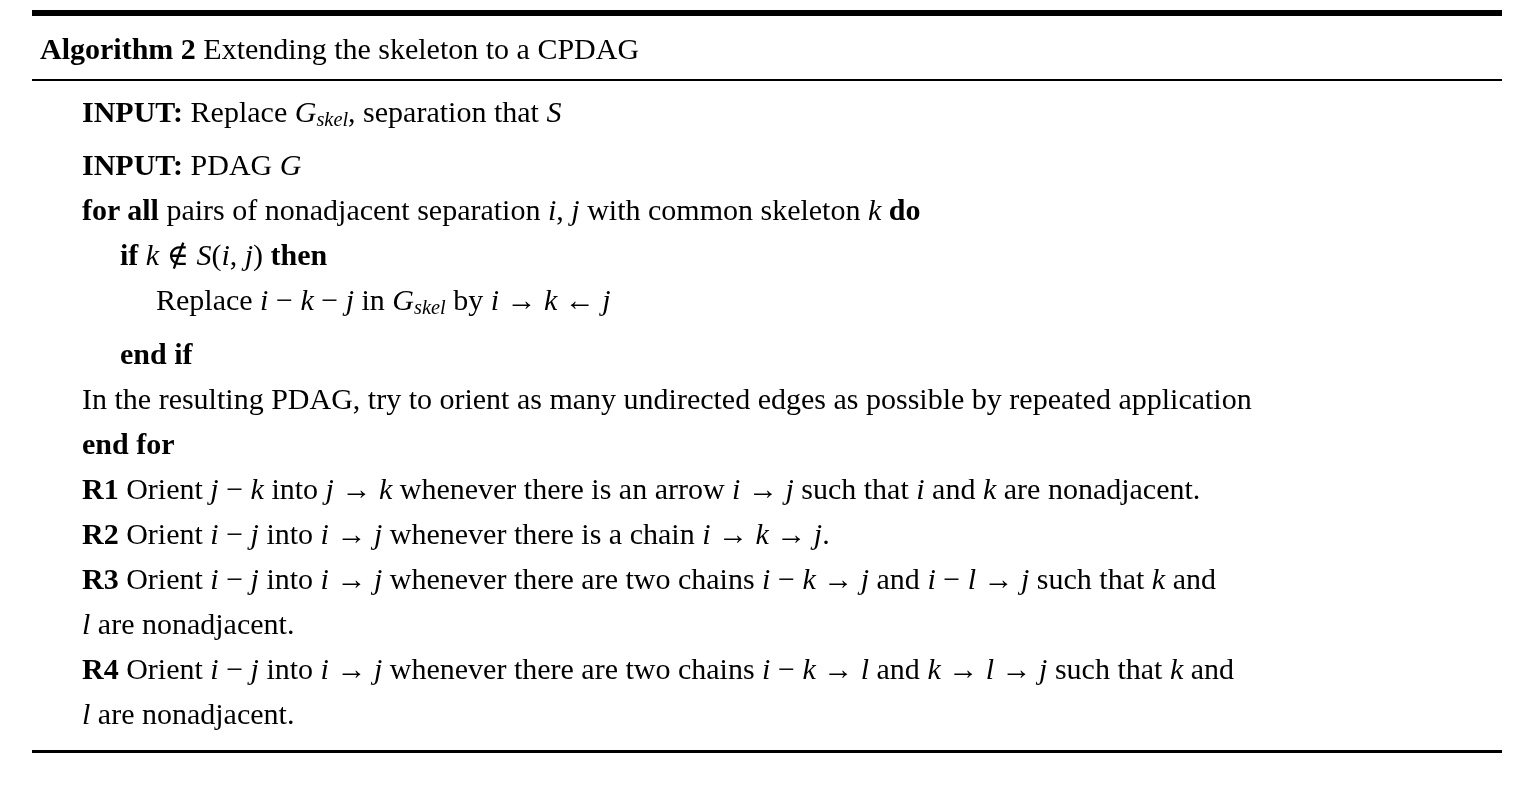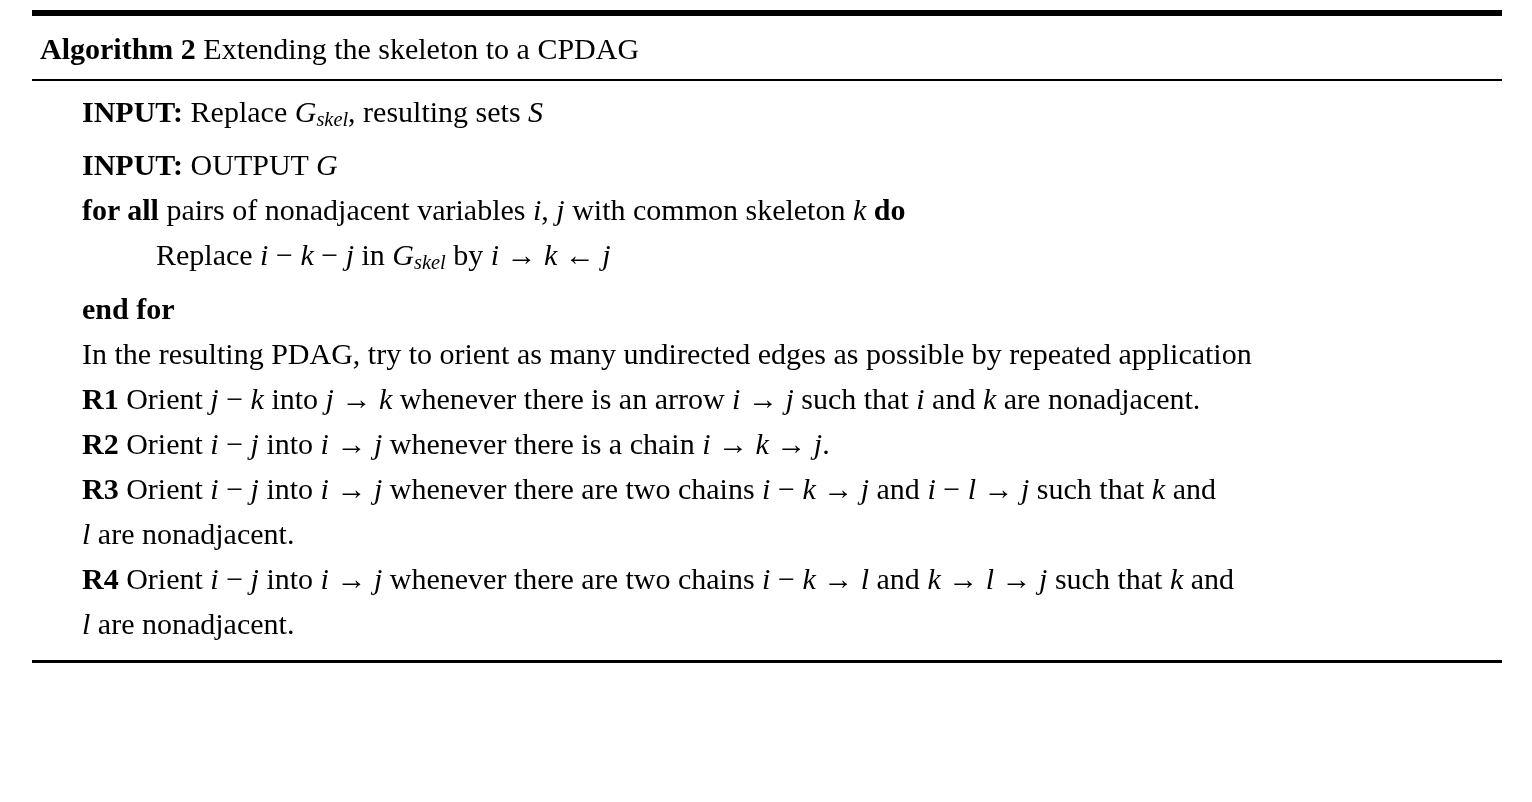--- a/index.html
+++ b/index.html
@@ -52,26 +52,28 @@
   }
 </style>
 </head>
 <body style="background: rgb(255, 255, 255); color: rgb(0, 0, 0);">
 
 <div class="page">
   <div class="rule rule-thick" style="background: rgb(0, 0, 0);"></div>
   <div class="algo-title"><span class="seg-b">Algorithm 2</span><span class="seg-n"> Extending the skeleton to a CPDAG</span></div>
   <div class="rule rule-thin" style="background: rgb(0, 0, 0);"></div>
   <div class="algo-body">
-      <div class="algo-line indent-1"><span class="seg-b">INPUT:</span><span class="seg-n"> Replace </span><span class="seg-i">G</span><span class="seg-sub">skel</span><span class="seg-n">, resulting sets </span><span class="seg-i">S</span></div>
-      <div class="algo-line indent-1"><span class="seg-b">INPUT:</span><span class="seg-n"> OUTPUT </span><span class="seg-i">G</span></div>
-      <div class="algo-line indent-1"><span class="seg-b">for all</span><span class="seg-n"> pairs of nonadjacent variables </span><span class="seg-i">i</span><span class="seg-n">, </span><span class="seg-i">j</span><span class="seg-n"> with common skeleton </span><span class="seg-i">k</span><span class="seg-n"> </span><span class="seg-b">do</span></div>
+      <div class="algo-line indent-1"><span class="seg-b">INPUT:</span><span class="seg-n"> Replace </span><span class="seg-i">G</span><span class="seg-sub">skel</span><span class="seg-n">, separation that </span><span class="seg-i">S</span></div>
+      <div class="algo-line indent-1"><span class="seg-b">INPUT:</span><span class="seg-n"> PDAG </span><span class="seg-i">G</span></div>
+      <div class="algo-line indent-1"><span class="seg-b">for all</span><span class="seg-n"> pairs of nonadjacent separation </span><span class="seg-i">i</span><span class="seg-n">, </span><span class="seg-i">j</span><span class="seg-n"> with common skeleton </span><span class="seg-i">k</span><span class="seg-n"> </span><span class="seg-b">do</span></div>
+      <div class="algo-line indent-2"><span class="seg-b">if</span><span class="seg-n"> </span><span class="seg-i">k</span><span class="seg-n"> ∉ </span><span class="seg-i">S</span><span class="seg-n">(</span><span class="seg-i">i</span><span class="seg-n">, </span><span class="seg-i">j</span><span class="seg-n">) </span><span class="seg-b">then</span></div>
       <div class="algo-line indent-3"><span class="seg-n">Replace </span><span class="seg-i">i</span><span class="seg-n"> − </span><span class="seg-i">k</span><span class="seg-n"> − </span><span class="seg-i">j</span><span class="seg-n"> in </span><span class="seg-i">G</span><span class="seg-sub">skel</span><span class="seg-n"> by </span><span class="seg-i">i</span><span class="seg-n"> → </span><span class="seg-i">k</span><span class="seg-n"> ← </span><span class="seg-i">j</span></div>
+      <div class="algo-line indent-2"><span class="seg-b">end if</span></div>
+      <div class="algo-line indent-1"><span class="seg-n">In the resulting PDAG, try to orient as many undirected edges as possible by repeated application</span></div>
       <div class="algo-line indent-1"><span class="seg-b">end for</span></div>
-      <div class="algo-line indent-1"><span class="seg-n">In the resulting PDAG, try to orient as many undirected edges as possible by repeated application</span></div>
       <div class="algo-line indent-1"><span class="seg-b">R1</span><span class="seg-n"> Orient </span><span class="seg-i">j</span><span class="seg-n"> − </span><span class="seg-i">k</span><span class="seg-n"> into </span><span class="seg-i">j</span><span class="seg-n"> → </span><span class="seg-i">k</span><span class="seg-n"> whenever there is an arrow </span><span class="seg-i">i</span><span class="seg-n"> → </span><span class="seg-i">j</span><span class="seg-n"> such that </span><span class="seg-i">i</span><span class="seg-n"> and </span><span class="seg-i">k</span><span class="seg-n"> are nonadjacent.</span></div>
       <div class="algo-line indent-1"><span class="seg-b">R2</span><span class="seg-n"> Orient </span><span class="seg-i">i</span><span class="seg-n"> − </span><span class="seg-i">j</span><span class="seg-n"> into </span><span class="seg-i">i</span><span class="seg-n"> → </span><span class="seg-i">j</span><span class="seg-n"> whenever there is a chain </span><span class="seg-i">i</span><span class="seg-n"> → </span><span class="seg-i">k</span><span class="seg-n"> → </span><span class="seg-i">j</span><span class="seg-n">.</span></div>
       <div class="algo-line indent-1"><span class="seg-b">R3</span><span class="seg-n"> Orient </span><span class="seg-i">i</span><span class="seg-n"> − </span><span class="seg-i">j</span><span class="seg-n"> into </span><span class="seg-i">i</span><span class="seg-n"> → </span><span class="seg-i">j</span><span class="seg-n"> whenever there are two chains </span><span class="seg-i">i</span><span class="seg-n"> − </span><span class="seg-i">k</span><span class="seg-n"> → </span><span class="seg-i">j</span><span class="seg-n"> and </span><span class="seg-i">i</span><span class="seg-n"> − </span><span class="seg-i">l</span><span class="seg-n"> → </span><span class="seg-i">j</span><span class="seg-n"> such that </span><span class="seg-i">k</span><span class="seg-n"> and</span></div>
       <div class="algo-line indent-1"><span class="seg-i">l</span><span class="seg-n"> are nonadjacent.</span></div>
       <div class="algo-line indent-1"><span class="seg-b">R4</span><span class="seg-n"> Orient </span><span class="seg-i">i</span><span class="seg-n"> − </span><span class="seg-i">j</span><span class="seg-n"> into </span><span class="seg-i">i</span><span class="seg-n"> → </span><span class="seg-i">j</span><span class="seg-n"> whenever there are two chains </span><span class="seg-i">i</span><span class="seg-n"> − </span><span class="seg-i">k</span><span class="seg-n"> → </span><span class="seg-i">l</span><span class="seg-n"> and </span><span class="seg-i">k</span><span class="seg-n"> → </span><span class="seg-i">l</span><span class="seg-n"> → </span><span class="seg-i">j</span><span class="seg-n"> such that </span><span class="seg-i">k</span><span class="seg-n"> and</span></div>
       <div class="algo-line indent-1"><span class="seg-i">l</span><span class="seg-n"> are nonadjacent.</span></div>
     </div>
   <div class="rule rule-bottom" style="background: rgb(0, 0, 0);"></div>
 </div>
 

